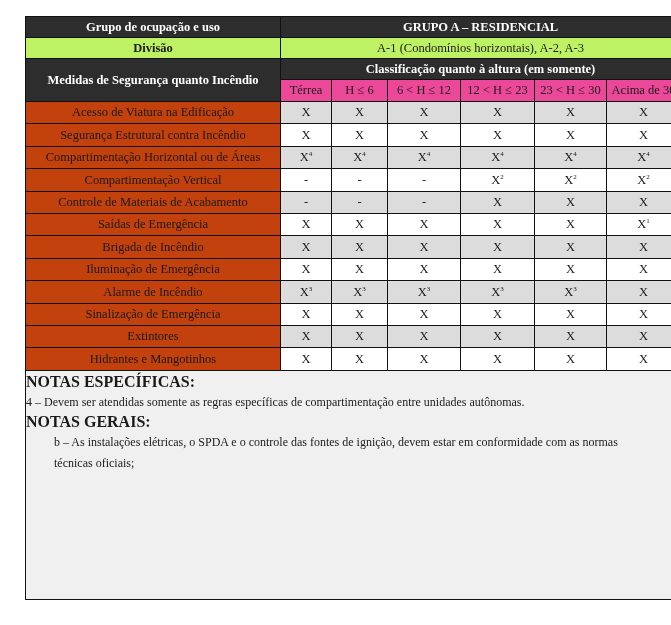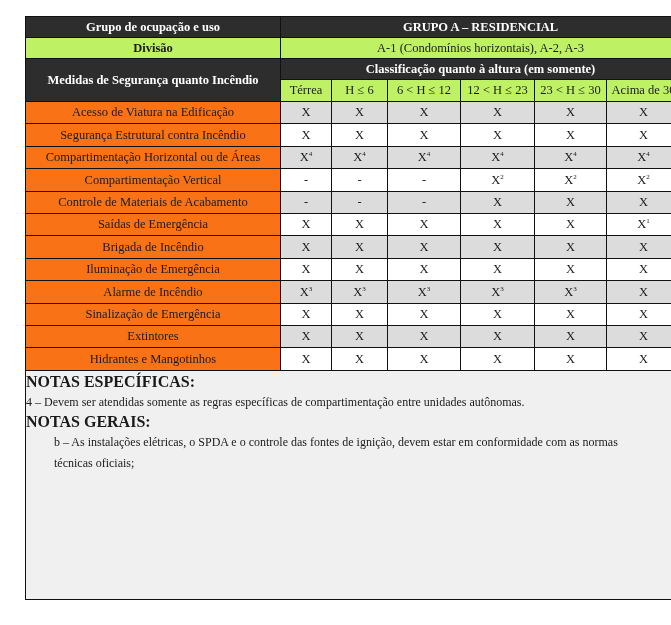--- a/index.html
+++ b/index.html
@@ -7,23 +7,23 @@
          font-family: "Liberation Serif", "DejaVu Serif", serif; color: #1a1a1a; }
   #doc { position: absolute; left: 25px; top: 16px; width: 655px; }
   table.main { border-collapse: collapse; width: 655px; table-layout: fixed; }
   table.main td { border: 1.5px solid #111; text-align: center; vertical-align: middle;
                   padding: 0; font-size: 12.5px; line-height: 1; white-space: nowrap; overflow: hidden; }
   .dark { background: #2d2d2d; color: #ffffff; font-weight: bold; }
   .div-row td { background: #bef264; height: 20px; }
   .div-row td.lbl { font-weight: bold; }
   .r-top td { height: 20px; }
   .r-cls td { height: 20px; }
-  .r-sub td { height: 21px; background: #bef264; }
+  .r-sub td { height: 21px; background: #ec4899; }
   tr.data td { height: 21.4px; }
-  tr.data td.lbl { background: #f97316; }
+  tr.data td.lbl { background: #c2410c; }
   tr.data.g td.v { background: #dcdcdc; }
   tr.data.w td.v { background: #ffffff; }
   sup { font-size: 7px; vertical-align: 5px; line-height: 0; }
   .notes { border: 1.5px solid #111; border-top: none; background: #f0f0f0; height: 229px;
            box-sizing: border-box; padding: 1px 0 0 0; font-size: 12px; }
   .notes .h { font-weight: bold; font-size: 16px; height: 20px; line-height: 20px; }
   .notes .n { height: 20.5px; line-height: 20.5px; white-space: nowrap; }
   .notes .nw { line-height: 20.5px; white-space: normal; padding-right: 20px; margin-left: 28px; }
 </style>
 </head>

